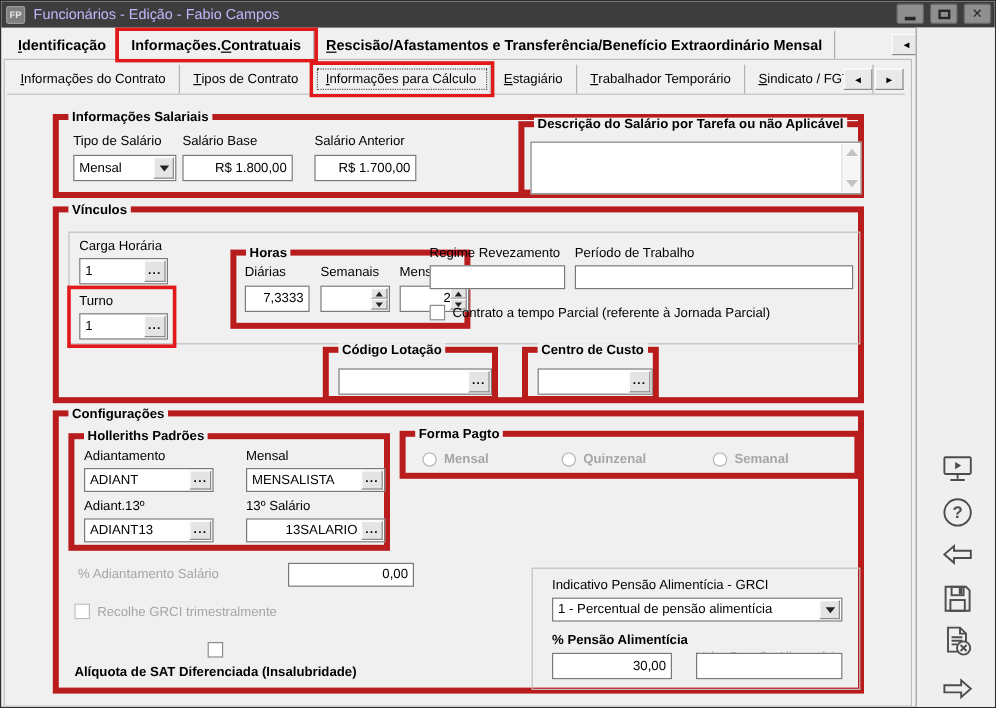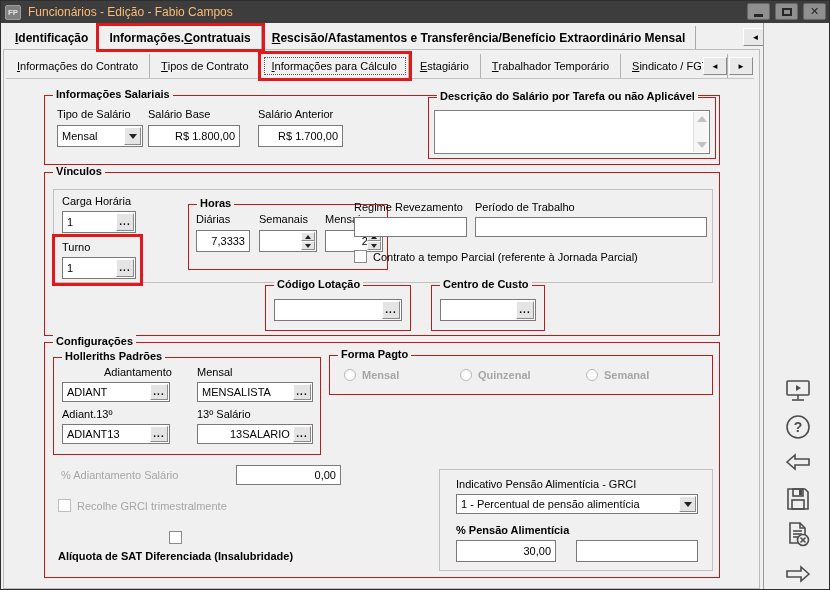--- a/index.html
+++ b/index.html
@@ -8,21 +8,21 @@
   #window {
     position:relative; width:830px; height:590px; background:#f0f0f0;
     border:1px solid #2e2e2e; overflow:hidden;
     font-size:11px; color:#000;
   }
   
   .titlebar { position:absolute; left:0; top:0; width:100%; height:22px; background:#3d3d3d;
     display:flex; align-items:center; padding-left:4px; }
   .app-icon { width:16px; height:15px; background:#7f7f7f; border:1px solid #9d9d9d; border-radius:2px;
     color:#e3e3e3; font-size:8px; font-weight:bold; display:flex; align-items:center; justify-content:center; }
-  .win-title { color:#fdba74; font-size:12px; margin-left:7px; }
+  .win-title { color:#c4b5fd; font-size:12px; margin-left:7px; }
   .win-buttons { position:absolute; right:3px; top:2px; display:flex; gap:5px; }
   .winbtn { width:23px; height:17px; background:#8f8f8f; border:1px solid #666; border-radius:2px;
     display:flex; align-items:center; justify-content:center; color:#272727; font-weight:bold; font-size:11px; cursor:pointer; }
   .glyph-min { display:block; width:9px; height:3px; background:#272727; margin-top:7px; }
   .glyph-max { display:block; width:10px; height:8px; border:2px solid #272727; }
   
   .main-tabs { position:absolute; left:2px; top:25px; height:23px; display:flex; align-items:stretch; padding-left:2px; }
   .main-tab { display:flex; align-items:center; padding:0 10px; font-weight:bold; font-size:12px;
     border-right:1px solid #a9a9a9; cursor:pointer; white-space:nowrap; }
   .tab-scroll { position:absolute; top:27px; display:flex; gap:2px; }
@@ -30,21 +30,21 @@
     border-top-color:#fff; border-left-color:#fff; font-size:8px; display:flex; align-items:center; justify-content:center; cursor:pointer; }
   .content-panel { position:absolute; left:2px; top:48px; width:757px; height:540px;
     background:#f0f0f0; border:1px solid #bdbdbd; }
   .sub-tabs { position:absolute; left:2px; top:4px; height:25px; display:flex; align-items:stretch;
     border-bottom:1px solid #c3c3c3; width:748px; }
   .sub-tab { display:flex; align-items:center; padding:0 11px; font-size:11px;
     border-right:1px solid #b3b3b3; cursor:pointer; white-space:nowrap; }
   .sub-tab.active { outline:1px dotted #555; outline-offset:-4px; }
   .annotated { box-shadow:0 0 0 3px #e2191b; position:relative; z-index:40; }
   
-  .grp { position:absolute; border:1px solid #b91c1c; }
+  .grp { position:absolute; border:5px solid #b91c1c; }
   .glbl { position:absolute; top:-8px; left:8px; background:#f0f0f0; padding:0 3px; font-weight:bold; white-space:nowrap; }
   .panel { position:absolute; border:1px solid #c0c0c0; }
   .lbl { position:absolute; white-space:nowrap; }
   .lbl.b { font-weight:bold; }
   .lbl.dis { color:#a6a6a6; }
   
   .fld { position:absolute; background:#fff; border:1px solid #7a7a7a; display:flex; align-items:center; overflow:hidden; }
   .fld .val { padding:0 4px; flex:1; white-space:nowrap; }
   .fld .val.num { text-align:right; }
   .btn3d { background:#e4e4e4; border:1px solid #8a8a8a; border-top-color:#fdfdfd; border-left-color:#fdfdfd;
@@ -236,21 +236,21 @@
         </div>
       </div>
     </div>
 
     <div class="grp" style="left:40px; top:292px; width:676px; height:236px;">
       <span class="glbl">Configurações</span>
 
       <div class="grp" style="left:8px; top:14px; width:268px; height:98px;">
         <span class="glbl">Holleriths Padrões</span>
 
-        <span class="lbl" style="left:8px; top:8px;margin-left:42px;">Adiantamento</span>
+        <span class="lbl" style="left:8px; top:8px;">Adiantamento</span>
         <div class="fld" style="left:8px; top:24px; width:108px; height:20px;">
           <span class="val">ADIANT</span>
           <span class="btn3d ellip">...</span>
         </div>
 
         <span class="lbl" style="left:143px; top:8px;">Mensal</span>
         <div class="fld" style="left:143px; top:24px; width:116px; height:20px;">
           <span class="val">MENSALISTA</span>
           <span class="btn3d ellip">...</span>
         </div>

